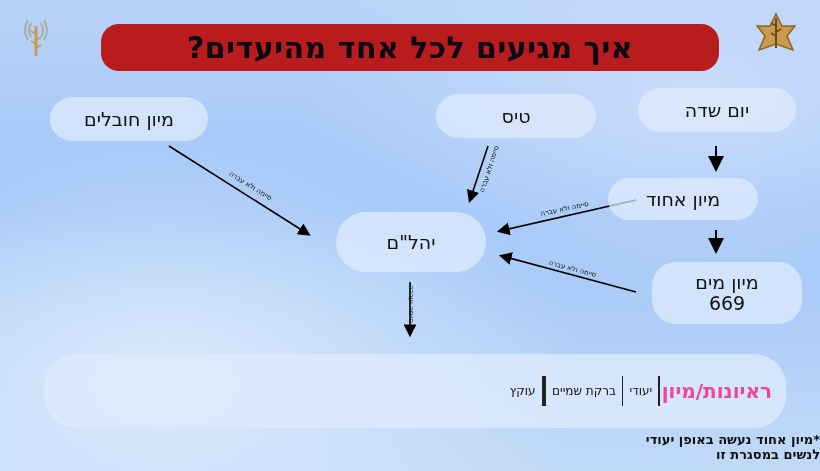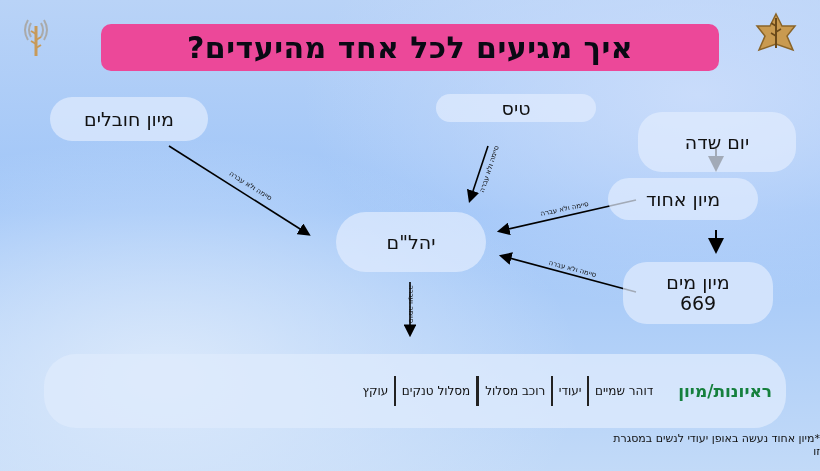--- a/index.html
+++ b/index.html
@@ -6,44 +6,44 @@
   body {
     width:820px; height:471px; overflow:hidden; position:relative;
     font-family: "DejaVu Sans", sans-serif;
     background: radial-gradient(ellipse at 20% 80%, #dbe9fb 0%, rgba(219,233,251,0) 45%),
                 radial-gradient(ellipse at 85% 20%, #c9dcfb 0%, rgba(201,220,251,0) 40%),
                 linear-gradient(180deg, #b9d3f7 0%, #9fc5f8 45%, #c2daf8 100%);
     direction: rtl;
   }
   .title-bar {
     position:absolute; left:101px; top:24px; width:618px; height:47px;
-    background:#ec4899; border-radius:10px;
+    background:#b91c1c; border-radius:18px;
     display:flex; align-items:center; justify-content:center;
   }
   .title-text { font-size:30px; font-weight:bold; color:#0a0a14; letter-spacing:0.5px; }
   .logo { position:absolute; top:12px; width:40px; height:46px; }
   .logo-left { left:16px; }
   .logo-right { left:758px; top:10px; }
   .pill {
     position:absolute; border-radius:24px;
     background:rgba(225,236,253,0.72);
     display:flex; align-items:center; justify-content:center; text-align:center;
     font-size:19px; color:#111; line-height:21px;
   }
   .arrow-label { position:absolute; font-size:7px; color:#111; white-space:nowrap; }
   .bottom-box {
     position:absolute; left:44px; top:354px; width:742px; height:74px;
     border-radius:32px; background:rgba(222,234,252,0.78);
     display:flex; align-items:center; flex-direction:row;
     padding:0 10px 0 10px; box-sizing:border-box;
   }
-  .bottom-head { font-size:17px; font-weight:bold; color:#15803d; line-height:21px; text-align:center; margin-left:19px; margin-right:4px; }
+  .bottom-head { font-size:20px; font-weight:bold; color:#ec4899; line-height:21px; text-align:center; margin-left:2px; margin-right:4px; }
   .route { font-size:12px; color:#111; padding:0 6px; }
   .sep { width:1.5px; height:30px; background:#222; }
-  .footnote { position:absolute; left:584px; top:432px; font-size:11px; color:#111; font-weight:normal;margin-left:24px; }
+  .footnote { position:absolute; left:584px; top:432px; font-size:13px; color:#111; font-weight:bold;margin-left:24px; }
   svg.arrows { position:absolute; left:0; top:0; }
 </style>
 </head>
 <body>
 
 <div class="logo logo-left">
   <svg width="40" height="46" viewBox="0 0 40 46">
     <path d="M12 8 Q6 18 12 28" stroke="#aaa" stroke-width="2" fill="none"></path>
     <path d="M15 11 Q11 18 15 25" stroke="#aaa" stroke-width="2" fill="none"></path>
     <path d="M28 8 Q34 18 28 28" stroke="#aaa" stroke-width="2" fill="none"></path>
@@ -79,49 +79,47 @@
   <line x1="636" y1="292" x2="502" y2="256" stroke="#000" stroke-width="1.6" marker-end="url(#ah)"></line>
   <line x1="410" y1="282" x2="410" y2="334" stroke="#000" stroke-width="1.6" marker-end="url(#ah)"></line>
 </svg>
 
 <div class="arrow-label" style="left:226px;top:182px;transform:rotate(32deg);">סיימה ולא עברה</div>
 <div class="arrow-label" style="left:465px;top:165px;transform:rotate(-72deg);">סיימה ולא עברה</div>
 <div class="arrow-label" style="left:540px;top:205px;transform:rotate(-12deg);">סיימה ולא עברה</div>
 <div class="arrow-label" style="left:548px;top:265px;transform:rotate(15deg);">סיימה ולא עברה</div>
 <div class="arrow-label" style="left:392px;top:300px;transform:rotate(90deg);">סיימה ועברה</div>
 
-<div class="pill" style="left:638px;top:112px;width:158px;height:60px;">
+<div class="pill" style="left:638px;top:88px;width:158px;height:44px;">
   <span>יום שדה</span>
 </div>
 <div class="pill" style="left:608px;top:178px;width:150px;height:42px;">
   <span>מיון אחוד</span>
 </div>
-<div class="pill" style="left:623px;top:262px;width:150px;height:62px;flex-direction:column;">
+<div class="pill" style="left:652px;top:262px;width:150px;height:62px;flex-direction:column;">
   <span>מיון מים</span>
   <span>669</span>
 </div>
-<div class="pill" style="left:436px;top:94px;width:160px;height:28px;">
+<div class="pill" style="left:436px;top:94px;width:160px;height:44px;">
   <span>טיס</span>
 </div>
 <div class="pill" style="left:50px;top:97px;width:158px;height:44px;">
   <span>מיון חובלים</span>
 </div>
 <div class="pill" style="left:336px;top:212px;width:150px;height:60px;border-radius:30px;">
   <span>יהל"ם</span>
 </div>
 
 <div class="bottom-box">
   <div class="bottom-head">
     <div>ראיונות/מיון</div>
   </div>
-  <span class="route">דוהר שמיים</span>
   <span class="sep"></span>
   <span class="route">יעודי</span>
   <span class="sep"></span>
-  <span class="route">רוכב מסלול</span>
+  <span class="route">ברקת שמיים</span>
   <span class="sep"></span>
   <span class="sep"></span>
-  <span class="route">מסלול טנקים</span>
   <span class="sep"></span>
   <span class="route">עוקץ</span>
 </div>
 
 <div class="footnote">*מיון אחוד נעשה באופן יעודי לנשים במסגרת זו</div>
 
 </body></html>

